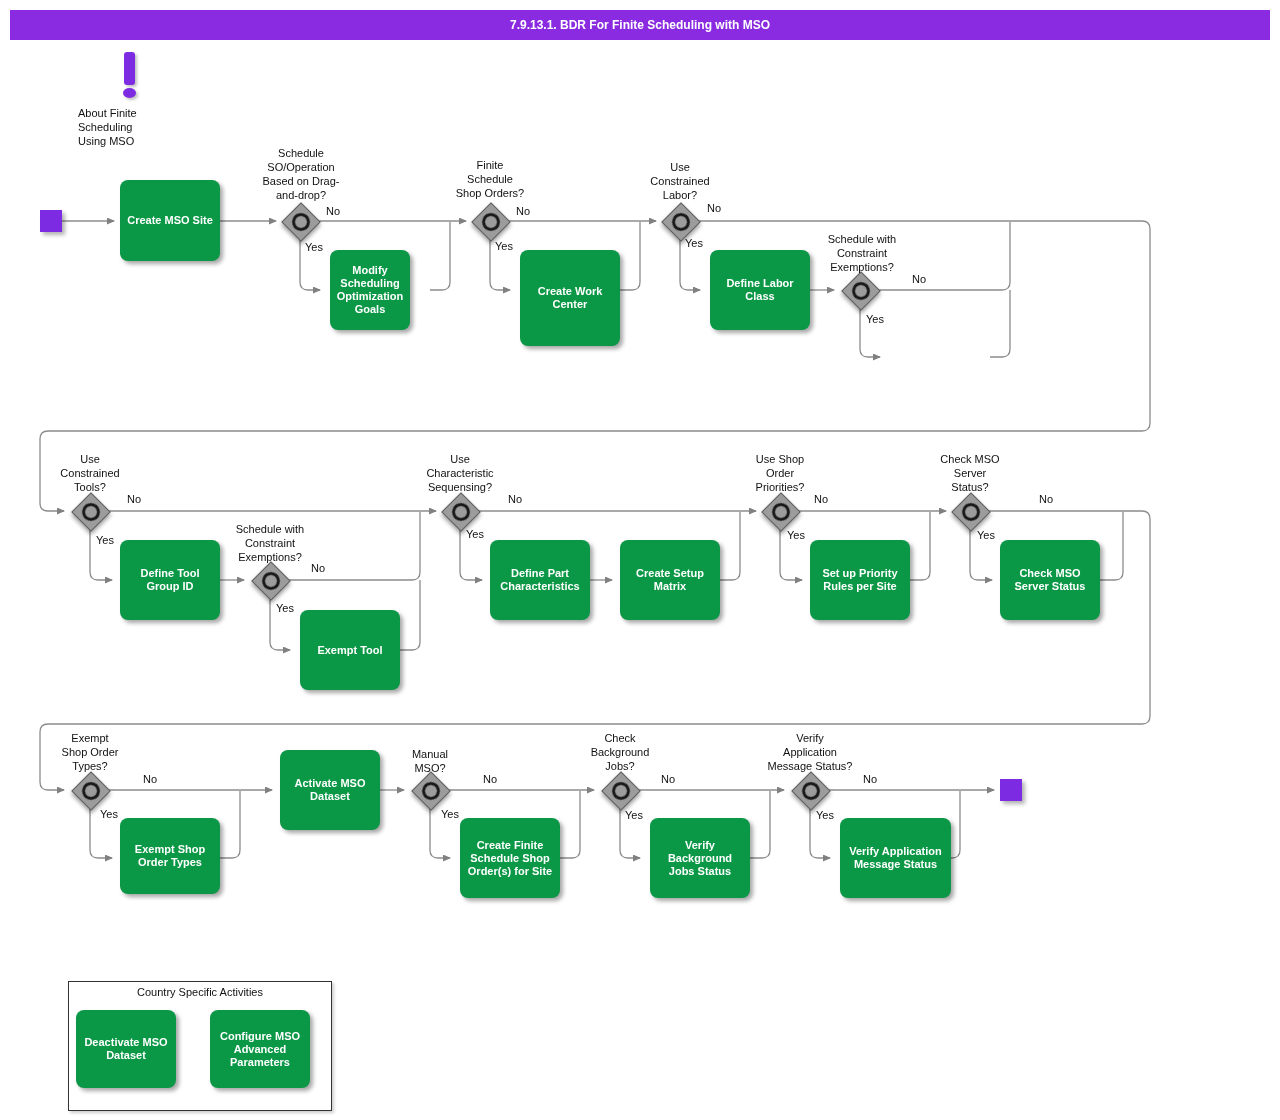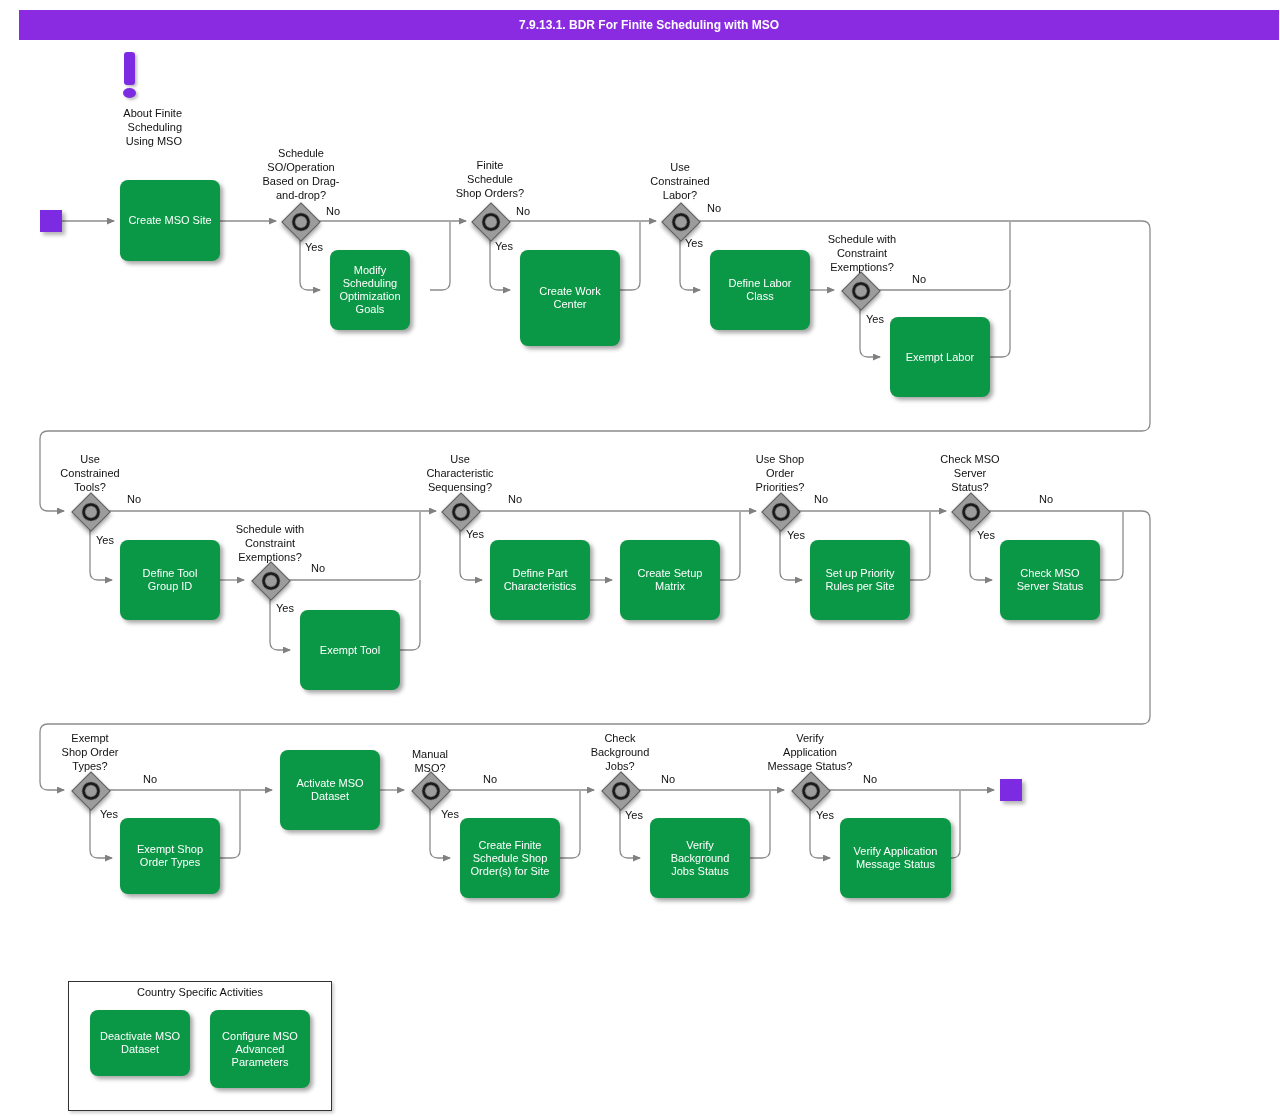--- a/index.html
+++ b/index.html
@@ -1,38 +1,38 @@
 <!DOCTYPE html>
 <html><head>
 <meta charset="utf-8">
 <style>
   html,body{margin:0;padding:0;background:#ffffff;}
   .stage{position:relative;width:1280px;height:1120px;background:#fff;overflow:hidden;
          font-family:"Liberation Sans",sans-serif;color:#111;}
   .titlebar{position:absolute;left:10px;top:10px;width:1260px;height:30px;background:#8a2be2;
-            color:#fff;font-size:12px;font-weight:bold;text-align:center;line-height:30px;margin-left:9px;}
+            color:#fff;font-size:12px;font-weight:bold;text-align:center;line-height:30px;}
   .wires{position:absolute;left:0;top:0;pointer-events:none;}
   .task{position:absolute;display:flex;align-items:center;justify-content:center;text-align:center;
         background:#0b9846;color:#fff;font-size:11px;line-height:13px;border-radius:8px;
-        box-shadow:3px 3px 4px rgba(0,0,0,.35);white-space:pre-line;padding:2px;box-sizing:border-box;}
+        box-shadow:3px 3px 4px rgba(0,0,0,.35);white-space:pre-line;padding:2px;box-sizing:border-box;font-weight:bold;}
   .square{position:absolute;width:22px;height:22px;background:#7d2be2;
           box-shadow:3px 3px 4px rgba(0,0,0,.3);}
   .decision{position:absolute;width:26px;height:26px;background:#9c9c9c;border:1px solid #5f5f5f;
             transform:rotate(45deg);filter:drop-shadow(2px 2px 2px rgba(0,0,0,.4));}
   .ring{position:absolute;left:50%;top:50%;width:12px;height:12px;border:3px solid #181818;
         border-radius:50%;transform:translate(-50%,-50%);}
   .qlabel{position:absolute;width:110px;text-align:center;font-size:11px;line-height:14px;
           color:#111;white-space:pre-line;}
   .branch{position:absolute;font-size:11px;color:#111;}
   .note-icon{position:absolute;left:123px;top:52px;width:14px;height:46px;}
   .note-icon .bar{position:absolute;left:1px;top:0;width:11px;height:33px;background:#7d2be2;
                   border-radius:3px;box-shadow:2px 2px 3px rgba(0,0,0,.25);}
   .note-icon .dot{position:absolute;left:0;top:36px;width:13px;height:10px;background:#7d2be2;
                   border-radius:50%;box-shadow:2px 2px 3px rgba(0,0,0,.25);}
-  .note-label{position:absolute;left:78px;top:106px;width:104px;text-align:right;
+  .note-label{position:absolute;left:78px;top:106px;width:104px;text-align:left;
               font-size:11px;line-height:14px;white-space:pre-line;}
   .group{position:absolute;left:68px;top:981px;width:262px;height:128px;border:1px solid #333;
          background:#fff;box-shadow:2px 2px 3px rgba(0,0,0,.2);}
   .group-title{position:absolute;left:0;top:4px;width:100%;text-align:center;font-size:11px;color:#111;}
 </style>
 </head>
 <body>
 
 <div class="stage">
 
@@ -104,21 +104,20 @@
 
   <div class="task" style="left:120px;top:180px;width:100px;height:81px">Create MSO Site</div>
   <div class="task" style="left:330px;top:250px;width:80px;height:80px">Modify
 Scheduling
 Optimization
 Goals</div>
   <div class="task" style="left:520px;top:250px;width:100px;height:96px">Create Work
 Center</div>
   <div class="task" style="left:710px;top:250px;width:100px;height:80px">Define Labor
 Class</div>
-  <div class="task" style="left:890px;top:317px;width:100px;height:80px">Exempt Labor</div>
 
   <div class="task" style="left:120px;top:540px;width:100px;height:80px">Define Tool
 Group ID</div>
   <div class="task" style="left:300px;top:610px;width:100px;height:80px">Exempt Tool</div>
   <div class="task" style="left:490px;top:540px;width:100px;height:80px">Define Part
 Characteristics</div>
   <div class="task" style="left:620px;top:540px;width:100px;height:80px">Create Setup
 Matrix</div>
   <div class="task" style="left:810px;top:540px;width:100px;height:80px">Set up Priority
 Rules per Site</div>
@@ -241,19 +240,19 @@
   <span class="branch" style="left:483px;top:773px">No</span>
   <span class="branch" style="left:441px;top:808px">Yes</span>
   <span class="branch" style="left:661px;top:773px">No</span>
   <span class="branch" style="left:625px;top:809px">Yes</span>
   <span class="branch" style="left:863px;top:773px">No</span>
   <span class="branch" style="left:816px;top:809px">Yes</span>
 
   <div class="group">
     <div class="group-title">Country Specific Activities</div>
   </div>
-  <div class="task" style="left:90px;top:1010px;width:100px;height:66px">Deactivate MSO
+  <div class="task" style="left:76px;top:1010px;width:100px;height:78px">Deactivate MSO
 Dataset</div>
   <div class="task" style="left:210px;top:1010px;width:100px;height:78px">Configure MSO
 Advanced
 Parameters</div>
 
 </div>
 
 </body></html>

